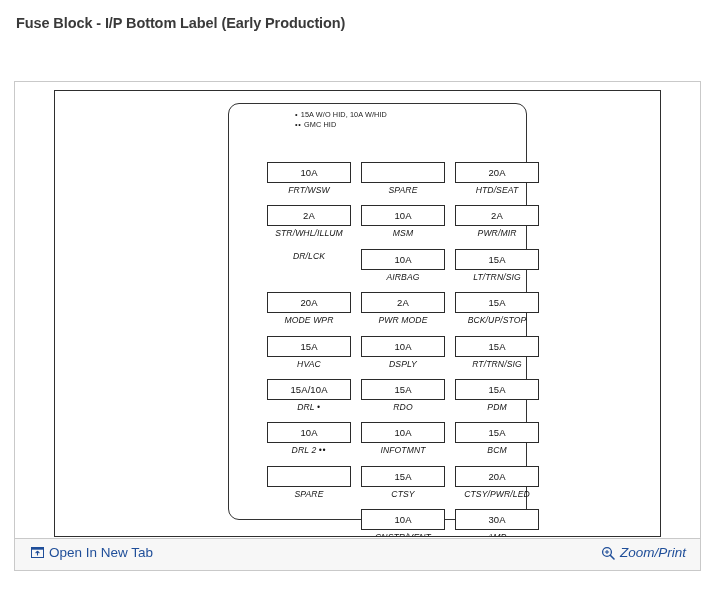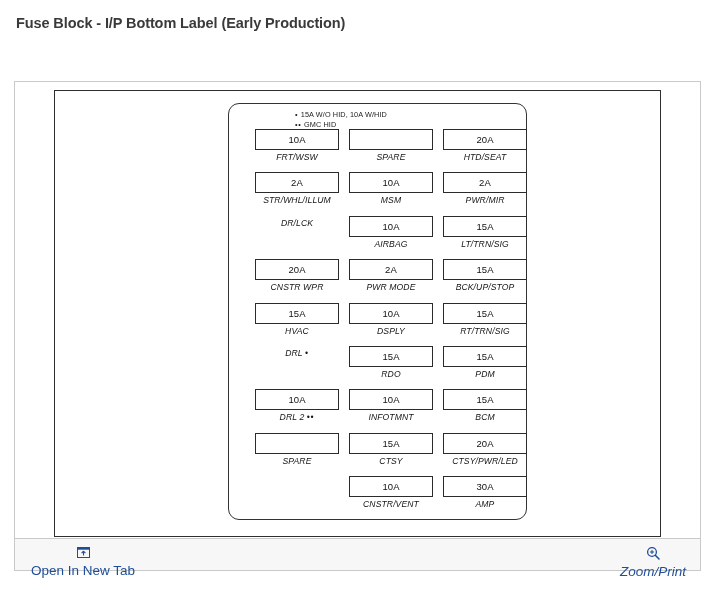--- a/index.html
+++ b/index.html
@@ -92,23 +92,24 @@
     position: absolute;
     top: 0;
     width: 84px;
   }
   .col-0 { left: 26px; }
   .col-1 { left: 120px; }
   .col-2 { left: 214px; }
 
   .fuse-cell {
     position: absolute;
-    left: 0;
+    left: 12px;
     width: 84px;
     height: 40px;
+    margin-top: 33px;
   }
   .fuse-box {
     width: 84px;
     height: 21px;
     border: 1.4px solid #2b2b2b;
     box-sizing: border-box;
     background: #ffffff;
     display: flex;
     align-items: center;
     justify-content: center;
@@ -143,21 +144,20 @@
     position: absolute;
     top: 7px;
     display: flex;
     align-items: center;
     gap: 5px;
     color: #1f4e99;
     font-size: 13.5px;
     text-decoration: none;
     cursor: pointer;
     white-space: nowrap;
-    flex-direction: column;
   }
   .tool-link.left { left: 16px; }
   .tool-link.right { right: 14px; font-style: italic; }
   .tool-link .label { line-height: 1; }
 
   .icon-svg { display: block; }
 </style>
 </head>
 <body>
 
@@ -184,27 +184,28 @@
               </div>
               <div class="fuse-cell" style="top: 43.4px;">
                 <div class="fuse-box">2A</div>
                 <div class="fuse-name">STR/WHL/ILLUM</div>
               </div>
               <div class="fuse-cell" style="top: 86.8px;">
                 <div class="fuse-name">DR/LCK</div>
               </div>
               <div class="fuse-cell" style="top: 130.2px;">
                 <div class="fuse-box">20A</div>
-                <div class="fuse-name">CNSTR WPR</div>
+                <div class="fuse-name">MODE WPR</div>
               </div>
               <div class="fuse-cell" style="top: 173.6px;">
                 <div class="fuse-box">15A</div>
                 <div class="fuse-name">HVAC</div>
               </div>
               <div class="fuse-cell" style="top: 217px;">
+                <div class="fuse-box">15A/10A</div>
                 <div class="fuse-name"><span>DRL </span><span class="mk">•</span></div>
               </div>
               <div class="fuse-cell" style="top: 260.4px;">
                 <div class="fuse-box">10A</div>
                 <div class="fuse-name"><span>DRL 2 </span><span class="mk">••</span></div>
               </div>
               <div class="fuse-cell" style="top: 303.8px;">
                 <div class="fuse-box"></div>
                 <div class="fuse-name">SPARE</div>
               </div>

